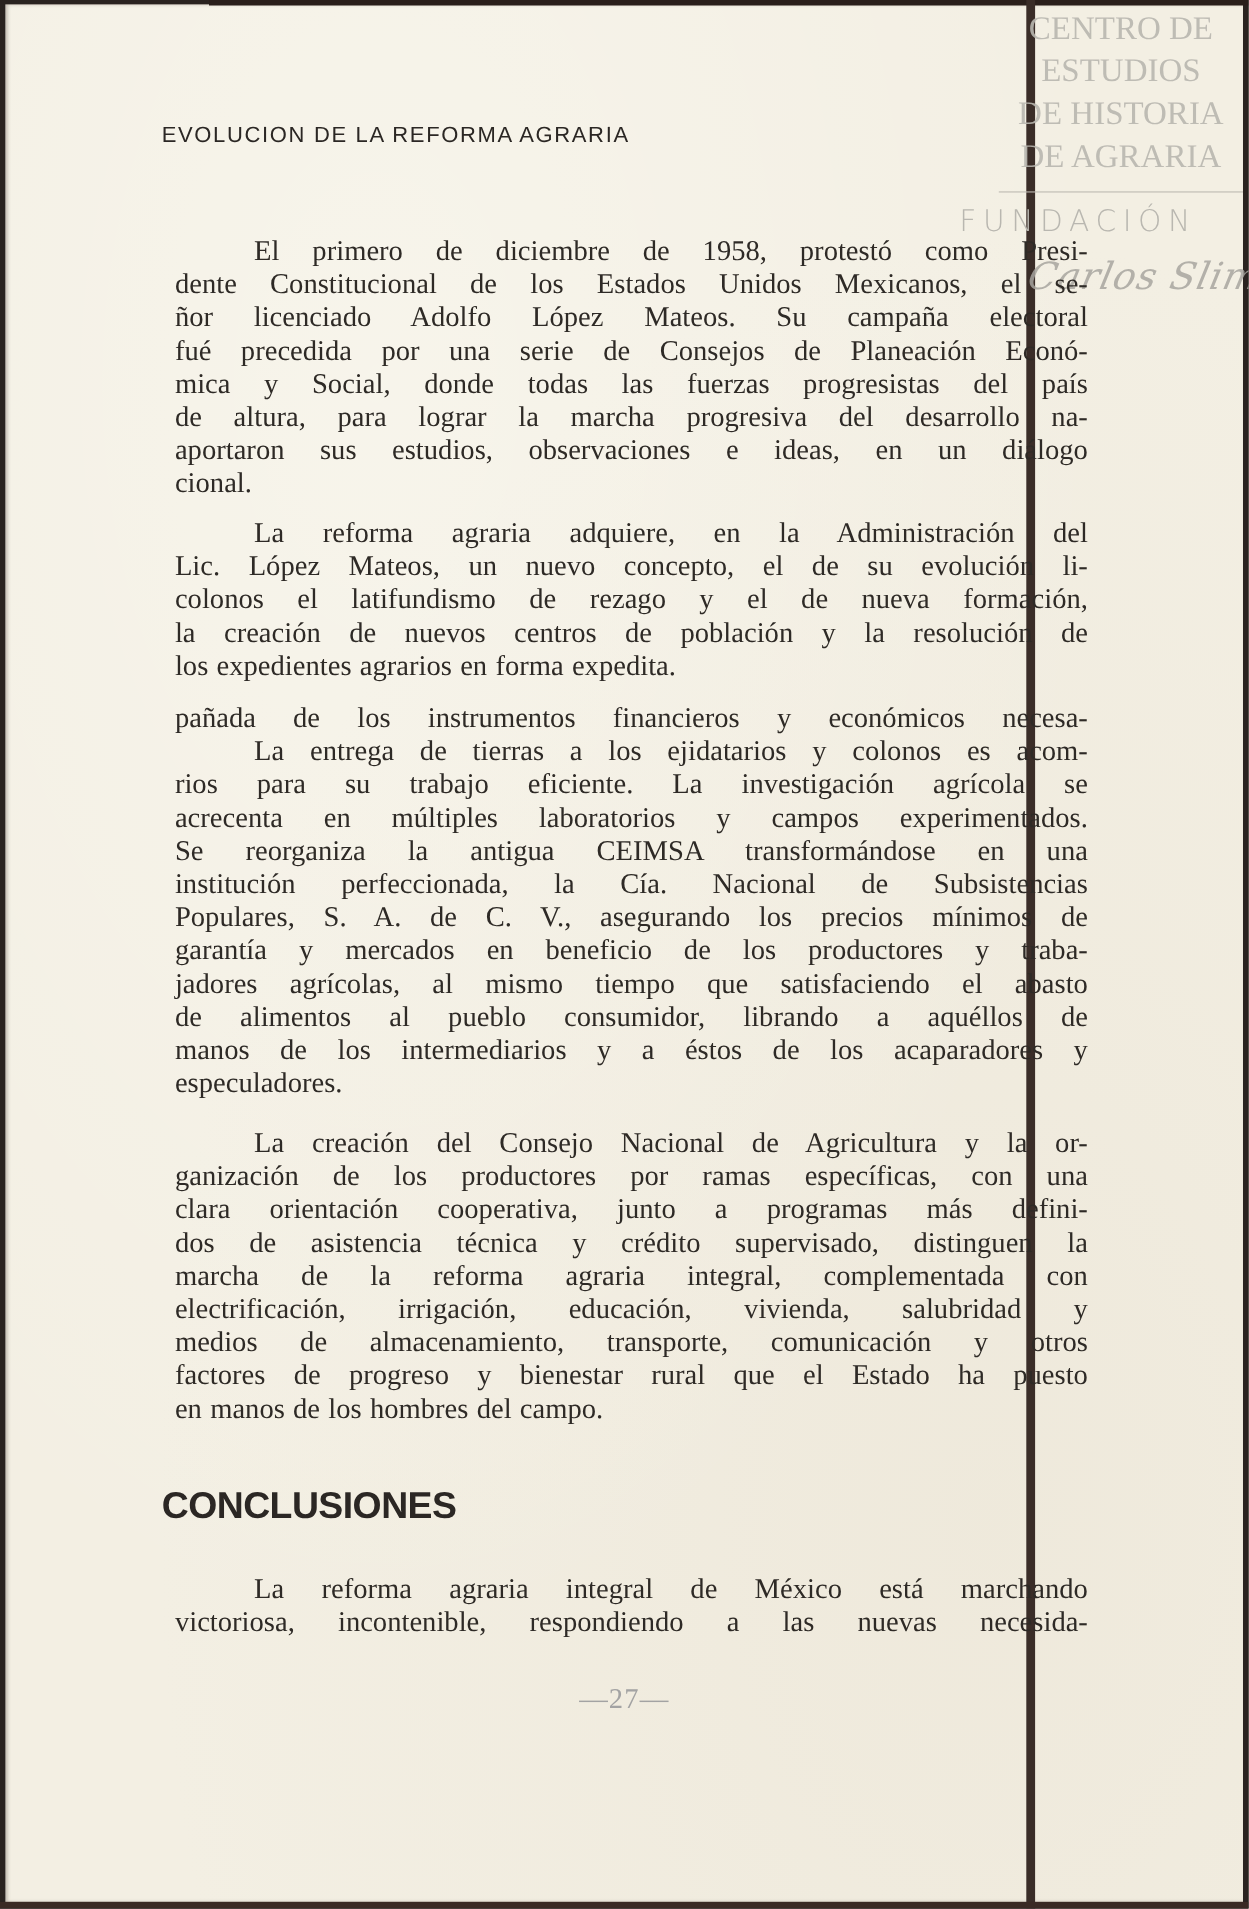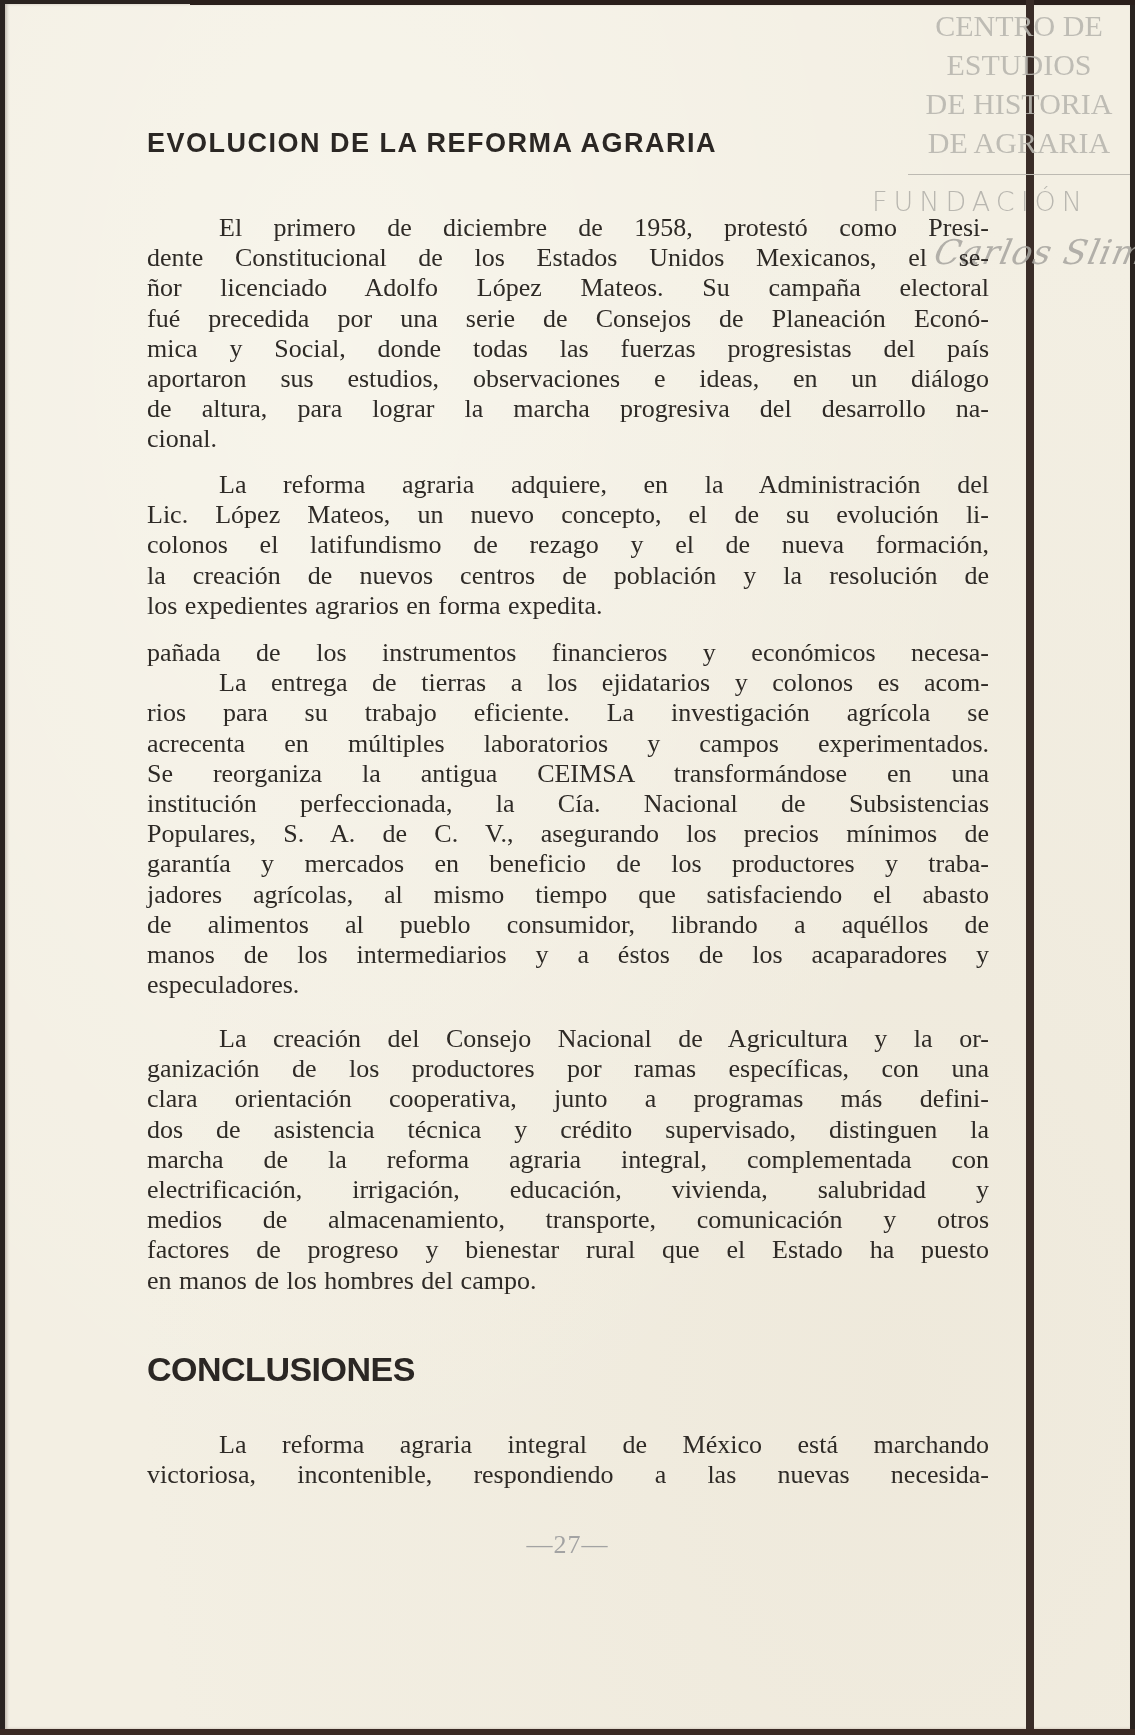--- a/index.html
+++ b/index.html
@@ -5,21 +5,21 @@
     html, body {
       margin: 0;
       padding: 0;
       width: 1135px;
       height: 1735px;
       overflow: hidden;
       background: #2a2320;
     }
     .scan {
       position: relative;
-      width: 1034px;
+      width: 941px;
       height: 1735px;
       background: #2a2320;
     }
     .page {
       position: absolute;
       left: 5px;
       top: 4px;
       width: 1125px;
       height: 1725px;
       background: #f3efe3;
@@ -115,24 +115,23 @@
       position: absolute;
       left: 0;
       margin: 0;
       font-family: "Liberation Sans", "DejaVu Sans", sans-serif;
       font-weight: normal;
       color: #2b2724;
       white-space: nowrap;
       letter-spacing: 1px;
     }
     .heading-1 {
-      top: 128px;
-      font-size: 27px;
+      top: 112px;
+      font-size: 20px;
       letter-spacing: 1.5px;
-      font-weight: bold;
     }
     .heading-2 {
       top: 1350px;
       font-size: 34px;
       font-weight: bold;
       letter-spacing: -0.5px;
     }
     .para {
       position: absolute;
       left: 0;
@@ -143,20 +142,21 @@
       text-align: justify;
       text-align-last: left;
       word-spacing: 1px;
       hyphens: manual;
     }
     .para .line {
       display: block;
       text-align: justify;
       text-align-last: justify;
       white-space: nowrap;
+      margin-left: 12px;
     }
     .para .line.last {
       text-align-last: left;
     }
     .para .line.indent {
       padding-left: 72px;
     }
     .p1 { top: 213px; }
     .p2 { top: 470px; }
     .p3 { top: 638px; }
@@ -196,22 +196,22 @@
 
   <div class="content">
     <h2 class="section-heading heading-1">EVOLUCION DE LA REFORMA AGRARIA</h2>
 
     <p class="para p1">
       <span class="line indent">El primero de diciembre de 1958, protestó como Presi-</span>
       <span class="line">dente Constitucional de los Estados Unidos Mexicanos, el se-</span>
       <span class="line">ñor licenciado Adolfo López Mateos. Su campaña electoral</span>
       <span class="line">fué precedida por una serie de Consejos de Planeación Econó-</span>
       <span class="line">mica y Social, donde todas las fuerzas progresistas del país</span>
+      <span class="line">de altura, para lograr la marcha progresiva del desarrollo na-</span>
       <span class="line">aportaron sus estudios, observaciones e ideas, en un diálogo</span>
-      <span class="line">de altura, para lograr la marcha progresiva del desarrollo na-</span>
       <span class="line last">cional.</span>
     </p>
 
     <p class="para p2">
       <span class="line indent">La reforma agraria adquiere, en la Administración del</span>
       <span class="line">Lic. López Mateos, un nuevo concepto, el de su evolución li-</span>
       <span class="line">colonos el latifundismo de rezago y el de nueva formación,</span>
       <span class="line">la creación de nuevos centros de población y la resolución de</span>
       <span class="line last">los expedientes agrarios en forma expedita.</span>
     </p>

